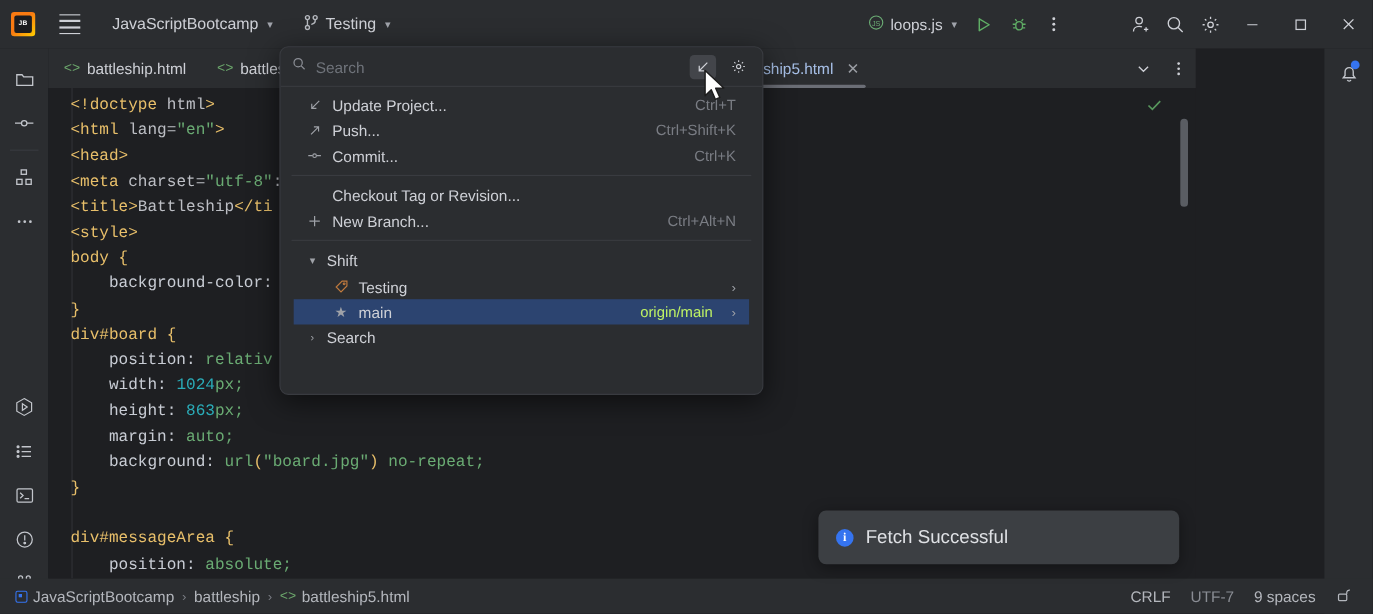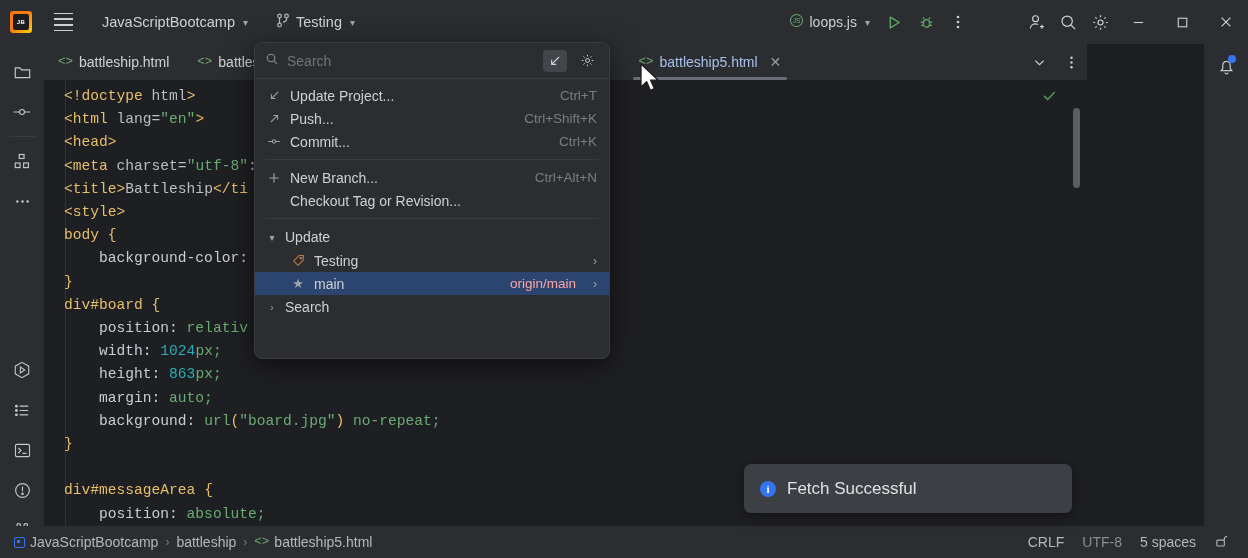--- a/index.html
+++ b/index.html
@@ -107,40 +107,40 @@
   .t-text   { color: #bcbec4; }
   .t-prop   { color: #c8ccd4; margin-top: 48px; }
   .t-val    { color: #6aab73; }
   .t-num    { color: #2aacb8; }
   .t-sel    { color: #e8bf6a; }
   .t-brace  { color: #e8bf6a; }
   .t-punct  { color: #bcbec4; }
 
   
   .popup {
-    position: absolute; left: 254px; top: 42px; width: 356px; height: 317px;
+    position: absolute; left: 254px; top: 42px; width: 440px; height: 317px;
     background: #2b2d30; border: 1px solid #393b40; border-radius: 8px;
     box-shadow: 0 6px 26px rgba(0,0,0,.55); overflow: hidden; z-index: 40;
   }
   .pop-search { height: 36px; display: flex; align-items: center; padding: 0 10px;
     border-bottom: 1px solid #393b40; gap: 8px; }
   .pop-search .sfield { flex: 1; color: #6f737a; font-size: 14px; }
   .pop-icon-btn { width: 24px; height: 22px; display: flex; align-items: center;
     justify-content: center; border-radius: 4px; color: #ced0d6; cursor: pointer; }
   .pop-icon-btn.hovered { background: #43454a; }
-  .pop-sec { padding: 5px 0; }
+  .pop-sec { padding: 5px 12px; }
   .pop-sep { height: 1px; background: #393b40; margin: 1px 10px; }
   .pop-row { height: 23px; display: flex; align-items: center; padding: 0 12px;
     font-size: 14px; color: #ced0d6; cursor: pointer; gap: 9px; }
   .pop-row .pi { width: 14px; display: flex; justify-content: center; color: #9fa2a8; }
   .pop-row .lbl { flex: 1; }
   .pop-row .sc { color: #7a7d84; font-size: 13.5px; }
   .pop-row.indent { padding-left: 36px; }
   .pop-row.selected { background: #2c4470; }
-  .pop-row.selected .sc { color: #fca5a5; }
+  .pop-row.selected .sc { color: #bef264; }
   .pop-row .arrow { color: #9fa2a8; font-size: 12px; margin-left: 8px; }
   .grp-row { height: 24px; display: flex; align-items: center; padding: 0 12px;
     font-size: 14px; color: #ced0d6; cursor: pointer; gap: 8px; }
   .grp-row .tw { color: #9fa2a8; font-size: 10px; width: 10px; display:flex; justify-content:center;}
   .tagicon { color: #c07a3e; }
   .star { color: #f2c55c; font-size: 13px; }
 
   
   .cursor { position: absolute; left: 639px; top: 63px; z-index: 60; pointer-events: none; }
 
@@ -445,40 +445,40 @@
         </span>
         <span class="lbl">Commit...</span>
         <span class="sc">Ctrl+K</span>
       </div>
     </div>
 
     <div class="pop-sep"></div>
 
     <div class="pop-sec">
       <div class="pop-row">
+        <span class="pi"></span>
+        <span class="lbl">Checkout Tag or Revision...</span>
+      </div>
+      <div class="pop-row">
         <span class="pi">
           <svg width="14" height="14" viewBox="0 0 16 16" fill="none" stroke="#9fa2a8" stroke-width="1.3">
               <path d="M8 2.6v10.8M2.6 8h10.8"></path>
             </svg>
         </span>
         <span class="lbl">New Branch...</span>
         <span class="sc">Ctrl+Alt+N</span>
       </div>
-      <div class="pop-row">
-        <span class="pi"></span>
-        <span class="lbl">Checkout Tag or Revision...</span>
-      </div>
     </div>
 
     <div class="pop-sep"></div>
 
     <div class="pop-sec">
       <div class="grp-row">
         <span class="tw">▾</span>
-        <span>Update</span>
+        <span>Shift</span>
       </div>
       <div class="pop-row indent">
         <span class="pi tagicon">
           <svg width="13" height="13" viewBox="0 0 16 16" fill="none" stroke="#c07a3e" stroke-width="1.3">
             <path d="M8.6 1.9H14v5.4l-6.6 6.6-5.4-5.4z"></path>
               <circle cx="10.9" cy="5" r="1"></circle>
           </svg>
         </span>
         <span class="lbl">Testing</span>
         <span class="sc"></span>
@@ -519,22 +519,22 @@
         <span>battleship</span>
       </span>
       <span class="crumb-sep">›</span>
       <span class="crumb">
         <span style="color:#6ca76c;font-family:'Liberation Mono',monospace;font-size:12.5px">&lt;&gt;</span>
         <span>battleship5.html</span>
       </span>
     </div>
     <div class="sb-right">
       <span class="sb-item">CRLF</span>
-      <span class="sb-item dim">UTF-8</span>
-      <span class="sb-item">5 spaces</span>
+      <span class="sb-item dim">UTF-7</span>
+      <span class="sb-item">9 spaces</span>
       <span class="sb-item">
         <svg width="16" height="16" viewBox="0 0 18 18" fill="none" stroke="#b4b7bd" stroke-width="1.25">
           <rect x="3.2" y="8" width="8.4" height="6.6" rx="1.1"></rect>
           <path d="M11.6 8V6.2a2.7 2.7 0 0 1 3.2-2.2"></path>
         </svg>
       </span>
     </div>
   </div>
 
 </div>

